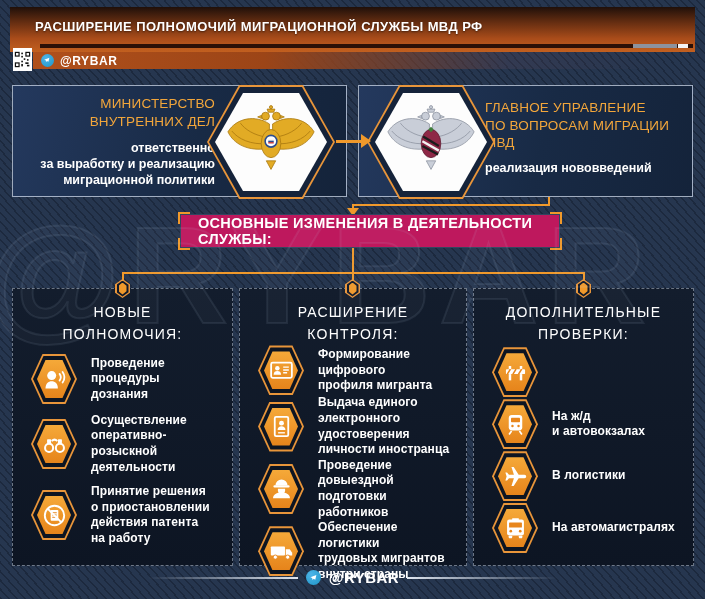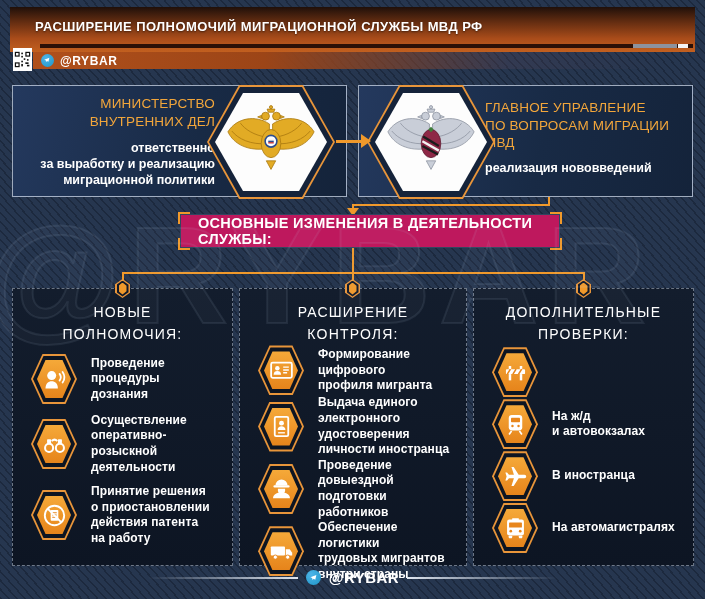--- a/index.html
+++ b/index.html
@@ -441,21 +441,21 @@
       </div>
       <div class="item">
         <div class="icon-hex">
           <span class="l1 hex-flat"></span>
             <span class="l2 hex-flat"></span>
             <span class="l3 hex-flat"></span>
           <svg viewBox="0 0 24 24">
             <path fill="#fff" d="M21.5 12c0 .8-.7 1.5-1.5 1.5h-5.2l-4.4 7H8.4l2.2-7H6.2l-1.7 2H3l1.1-3.5L3 8.5h1.5l1.7 2h4.4L8.4 3.5h2l4.4 7H20c.8 0 1.5.7 1.5 1.5Z"></path>
           </svg>
         </div>
-        <div class="item-text pre">В иностранца</div>
+        <div class="item-text pre">В логистики</div>
       </div>
       <div class="item">
         <div class="icon-hex">
           <span class="l1 hex-flat"></span>
             <span class="l2 hex-flat"></span>
             <span class="l3 hex-flat"></span>
           <svg viewBox="0 0 24 24">
             <rect x="9" y="2.8" width="6" height="2" rx="0.5" fill="#fff"></rect>
             <rect x="4.5" y="4" width="15" height="14.2" rx="2" fill="#fff"></rect>
             <rect x="6.3" y="6.6" width="11.4" height="4.6" rx="0.6" fill="#e8861c"></rect>

